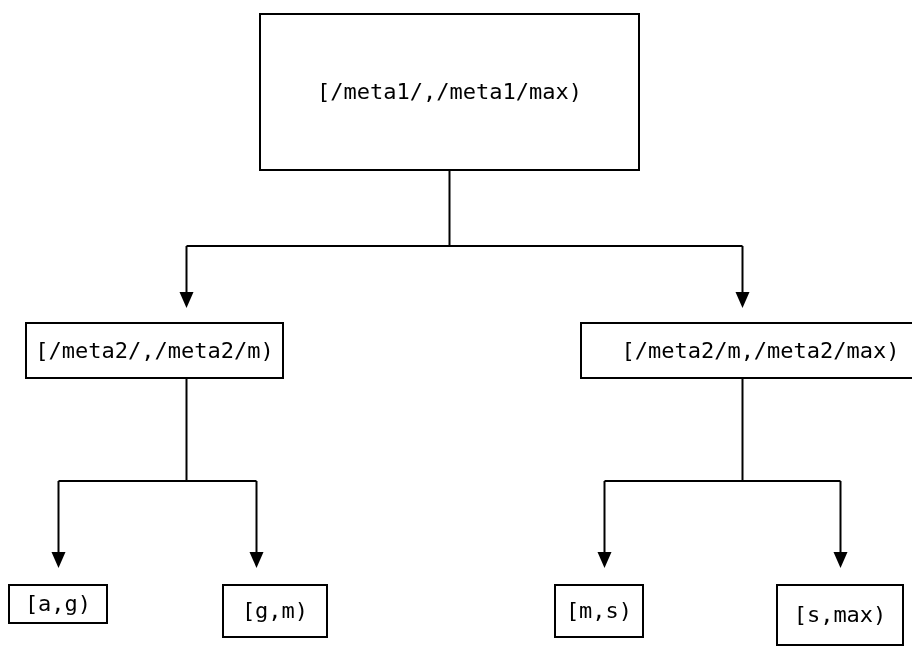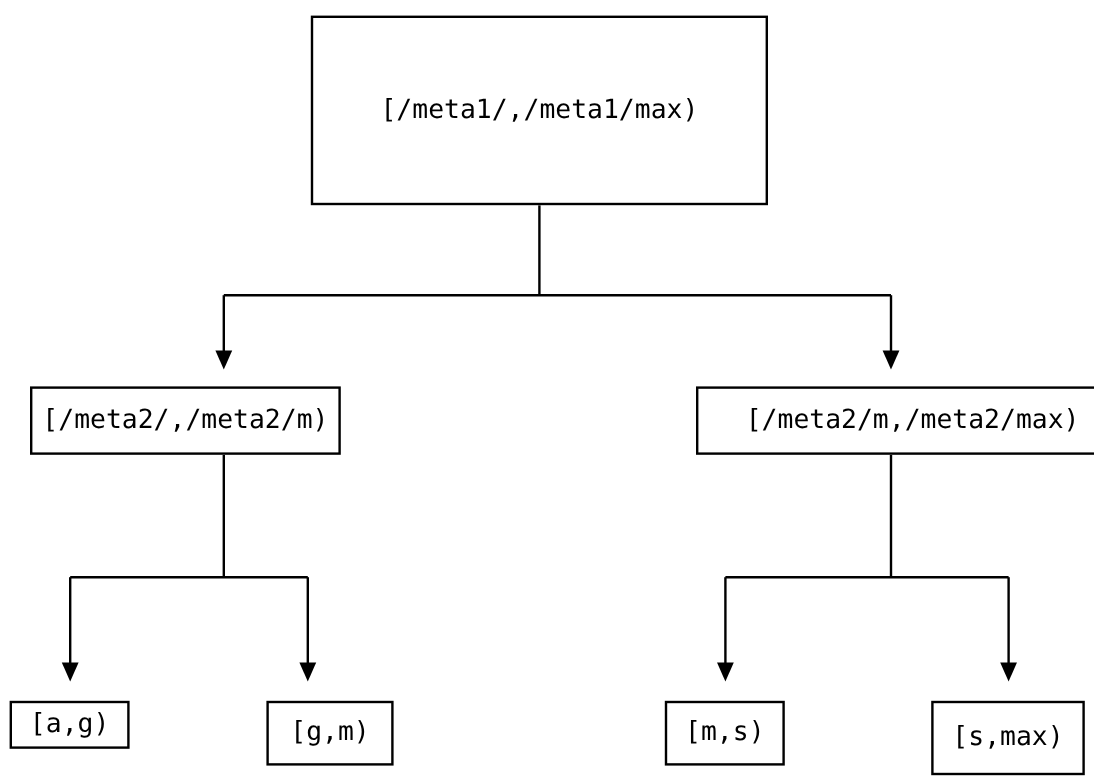--- a/index.html
+++ b/index.html
@@ -33,21 +33,21 @@
     display: flex;
     align-items: center;
     justify-content: center;
     white-space: nowrap;
   }
   #n-root  { left: 259px; top: 13px;  width: 381px; height: 158px; }
   #n-left  { left: 25px;  top: 322px; width: 259px; height: 57px;  }
   #n-right { left: 580px; top: 322px; width: 361px; height: 57px;  }
   #n-ag    { left: 8px;   top: 584px; width: 100px; height: 40px;  }
   #n-gm    { left: 203px; top: 584px; width: 106px; height: 54px; margin-left: 19px;  }
-  #n-ms    { left: 554px; top: 584px; width: 100px; height: 54px;  }
+  #n-ms    { left: 554px; top: 584px; width: 90px; height: 54px;  }
   #n-smax  { left: 776px; top: 584px; width: 128px; height: 62px;  }
   .edge-line {
     stroke: #000000;
     stroke-width: 2;
     fill: none;
   }
   .arrow-head {
     fill: #000000;
     stroke: none;
   }

